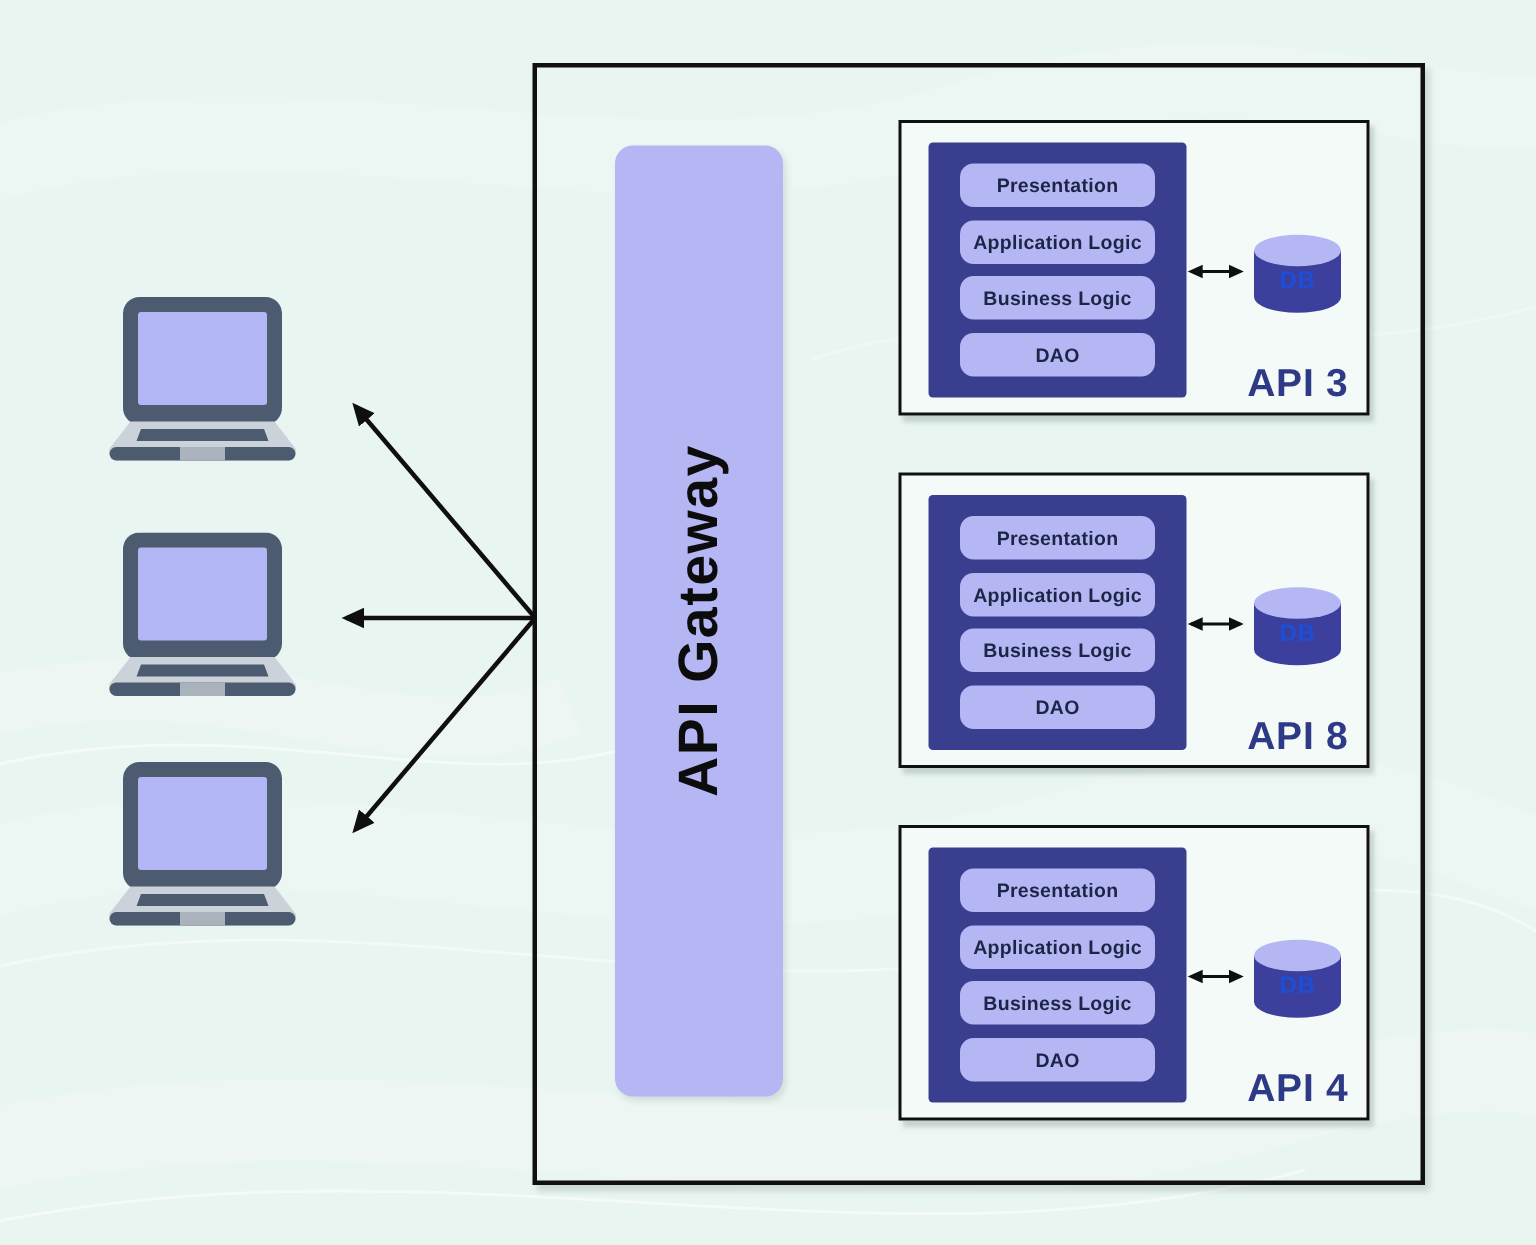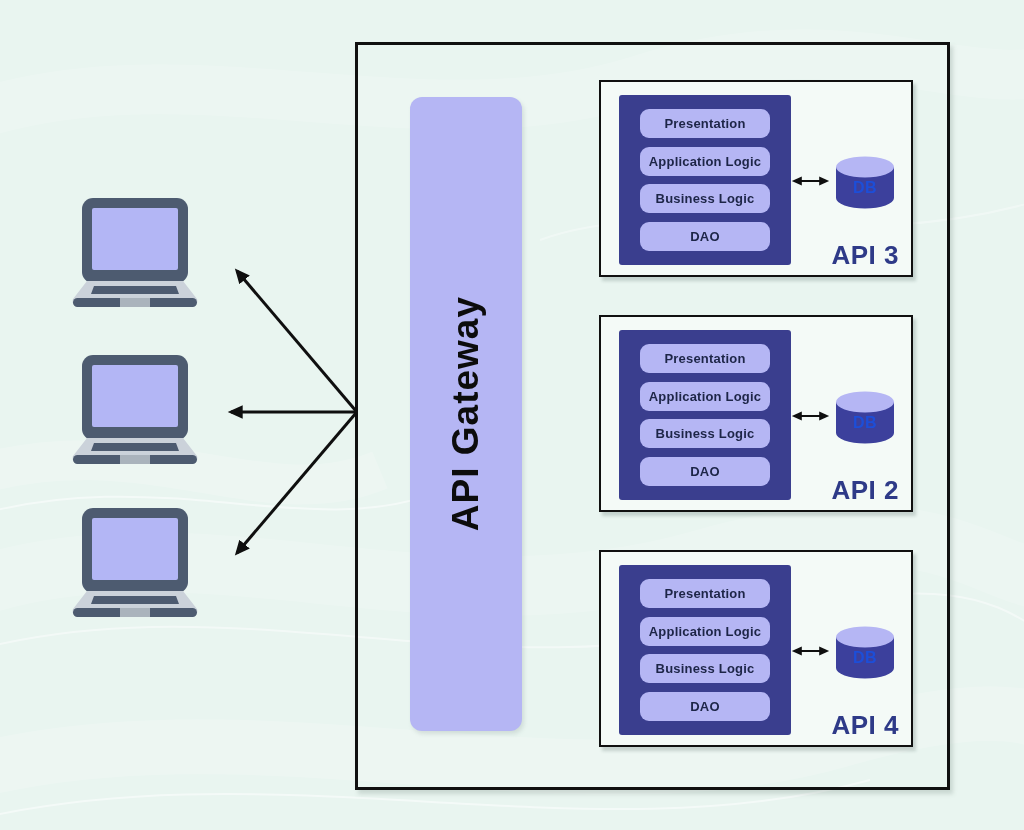--- a/index.html
+++ b/index.html
@@ -144,21 +144,21 @@
       <div class="pill">Business Logic</div>
       <div class="pill">DAO</div>
     </div>
     <div class="db">
       <svg viewBox="0 0 60 54">
         <path d="M1,11 V42 A29,10.5 0 0 0 59,42 V11 Z" fill="#3c409c"></path>
         <ellipse cx="30" cy="11" rx="29" ry="10.5" fill="#b5b6f4"></ellipse>
       </svg>
       <span class="db-label">DB</span>
     </div>
-    <div class="svc-label">API 2</div>
+    <div class="svc-label">API 8</div>
   </div>
 
   <div class="svc s3">
     <div class="stack">
       <div class="pill">Presentation</div>
       <div class="pill">Application Logic</div>
       <div class="pill">Business Logic</div>
       <div class="pill">DAO</div>
     </div>
     <div class="db">

